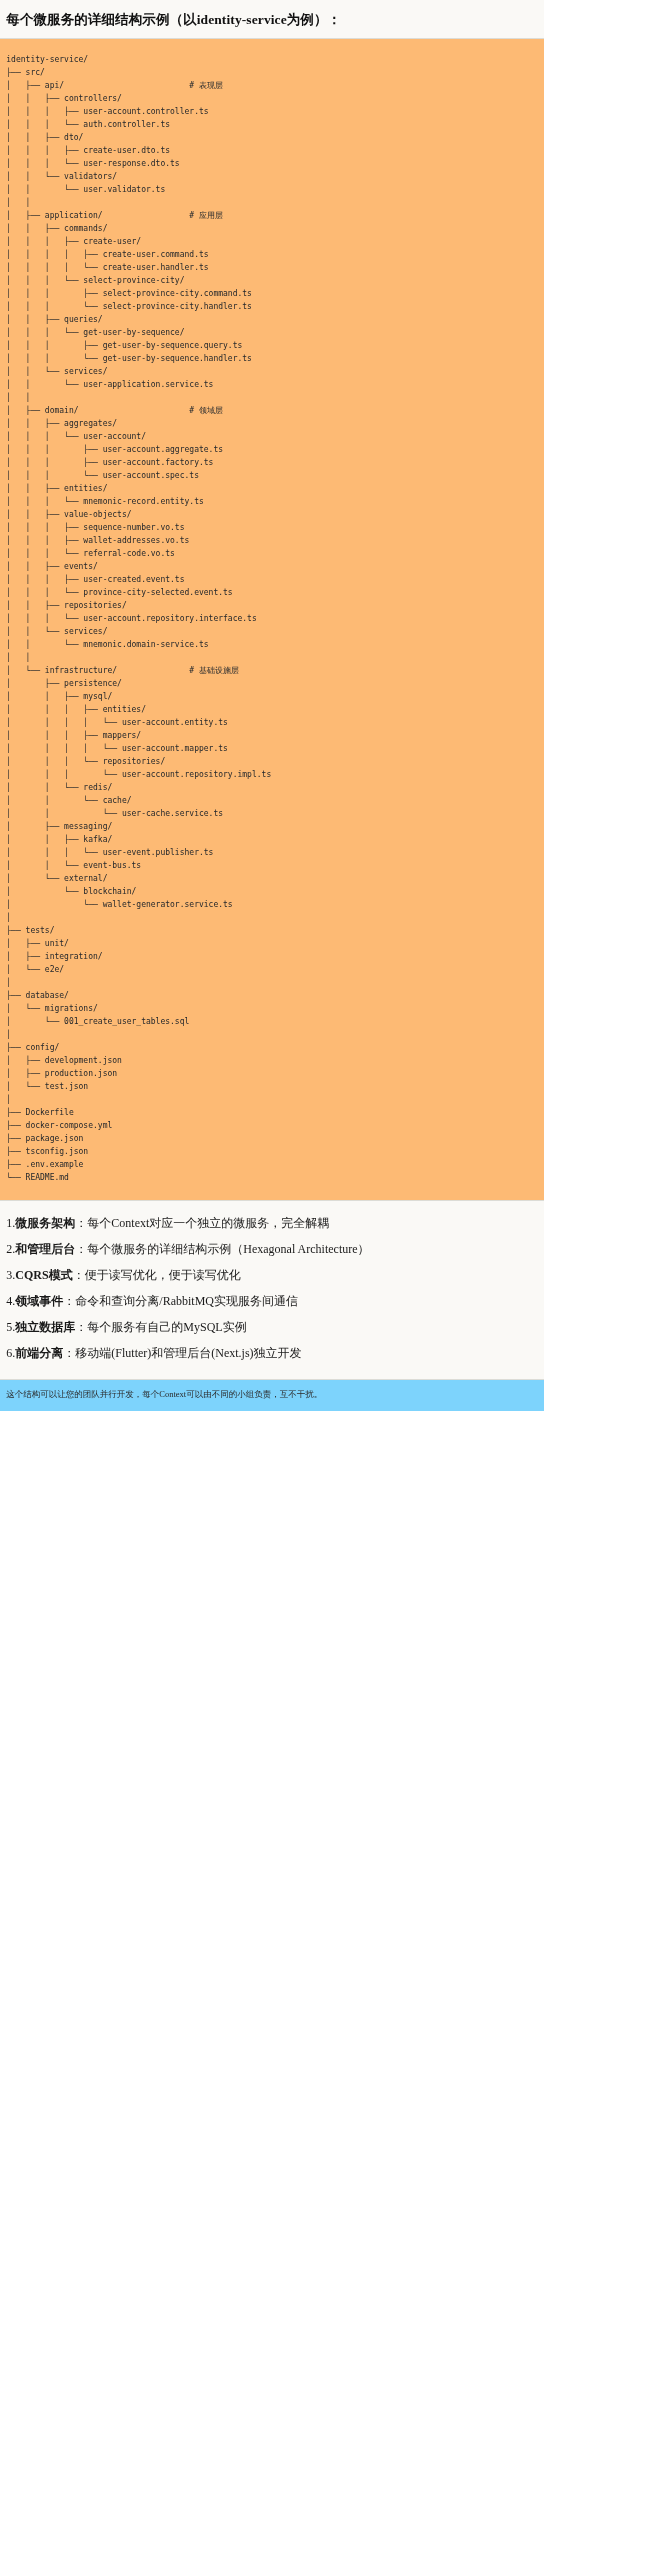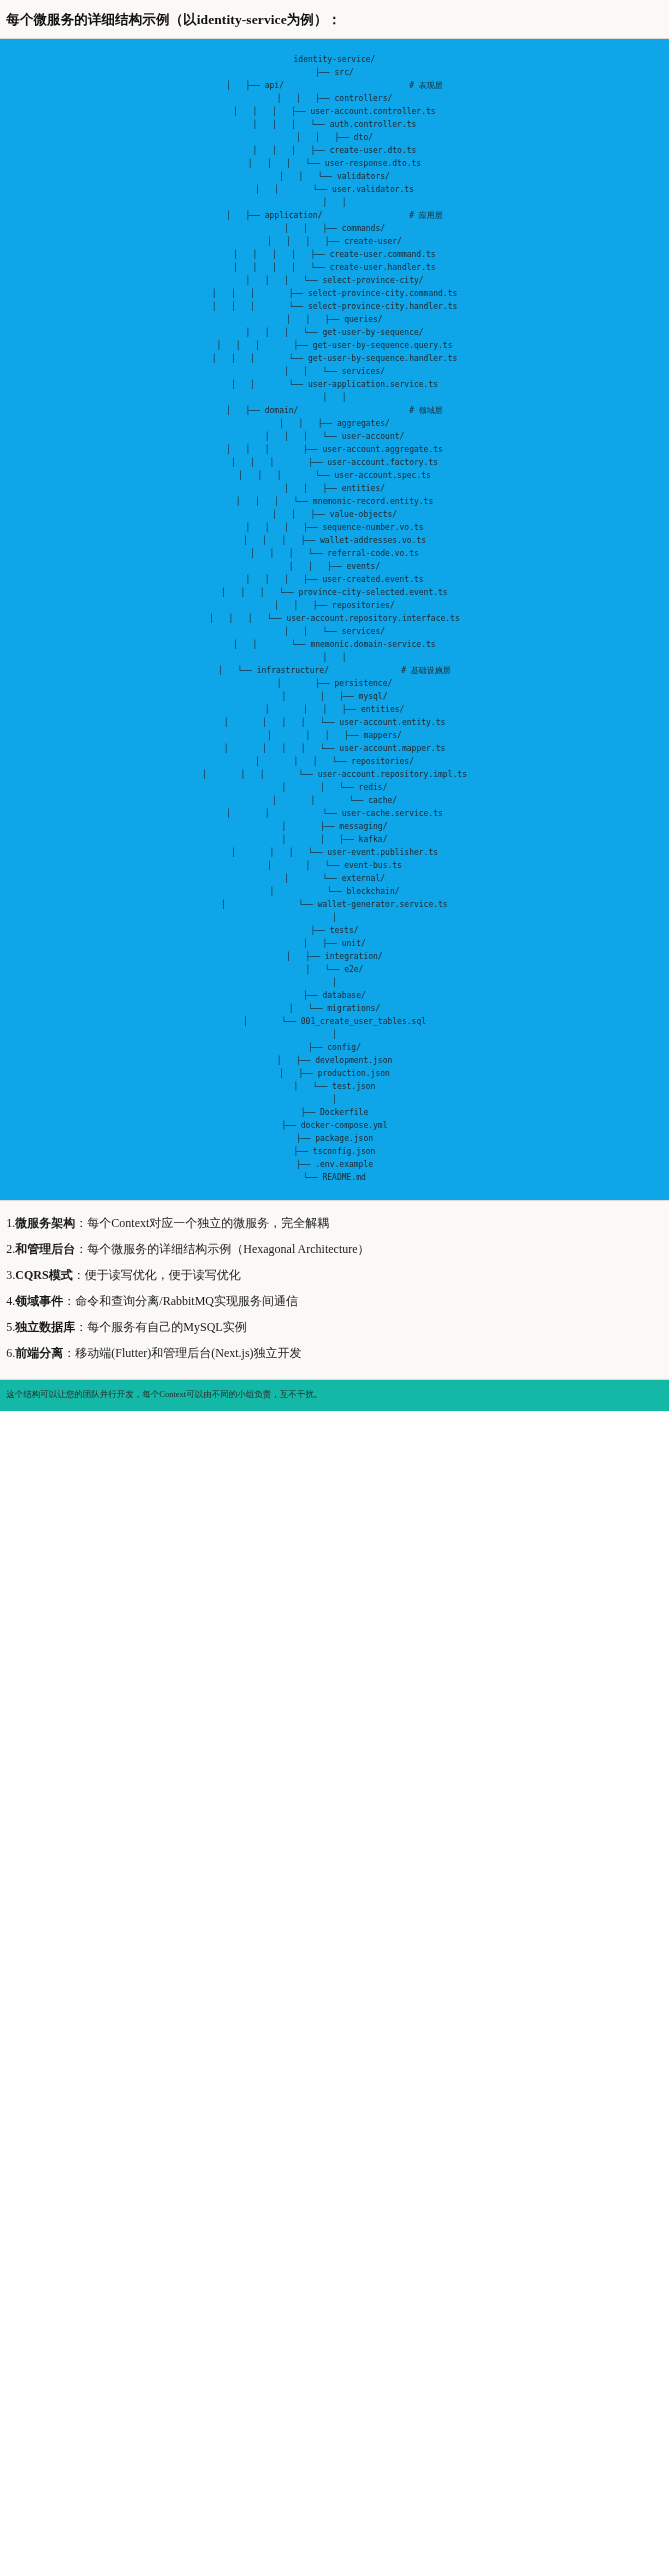--- a/index.html
+++ b/index.html
@@ -8,21 +8,21 @@
     padding: 0;
     background: #ffffff;
   }
   body {
     width: 669px;
     font-family: "Liberation Sans", sans-serif;
     color: #1a1a1a;
     -webkit-font-smoothing: antialiased;
   }
   .page {
-    width: 669px;
+    width: 544px;
     box-sizing: border-box;
     background: #ffffff;
   }
 
   
   .header-band {
     background: #faf9f6;
     border-bottom: 0.6px solid #dcdcd6;
     padding: 10.6px 6.3px 10px 6.3px;
     box-sizing: border-box;
@@ -32,25 +32,24 @@
     font-weight: 700;
     font-size: 13.5px;
     line-height: 1.3;
     color: #111111;
     letter-spacing: 0.1px;
     white-space: nowrap;
   }
 
   
   .tree-band {
-    background: #0ea5e9;
+    background: #fdba74;
     border-bottom: 0.6px solid #dcdcd6;
     padding: 13.8px 6.3px 16.3px 6.3px;
     box-sizing: border-box;
-    text-align: center;
   }
   .tree {
     font-family: "DejaVu Sans Mono", "Liberation Mono", monospace;
     font-size: 8px;
     line-height: 13px;
     color: #23272b;
     white-space: pre;
     letter-spacing: 0px;
   }
   .tree-line {
@@ -82,21 +81,21 @@
   }
   .note-item .idx {
     font-weight: 400;
   }
   .note-item .lead {
     font-weight: 700;
   }
 
   
   .footer-band {
-    background: #14b8a6;
+    background: #7dd3fc;
     padding: 8.1px 6.3px 10px 6.3px;
     box-sizing: border-box;
   }
   .footer-text {
     font-family: "Liberation Serif", serif;
     font-size: 8.5px;
     line-height: 1.5;
     color: #2a2a2a;
     white-space: nowrap;
   }

